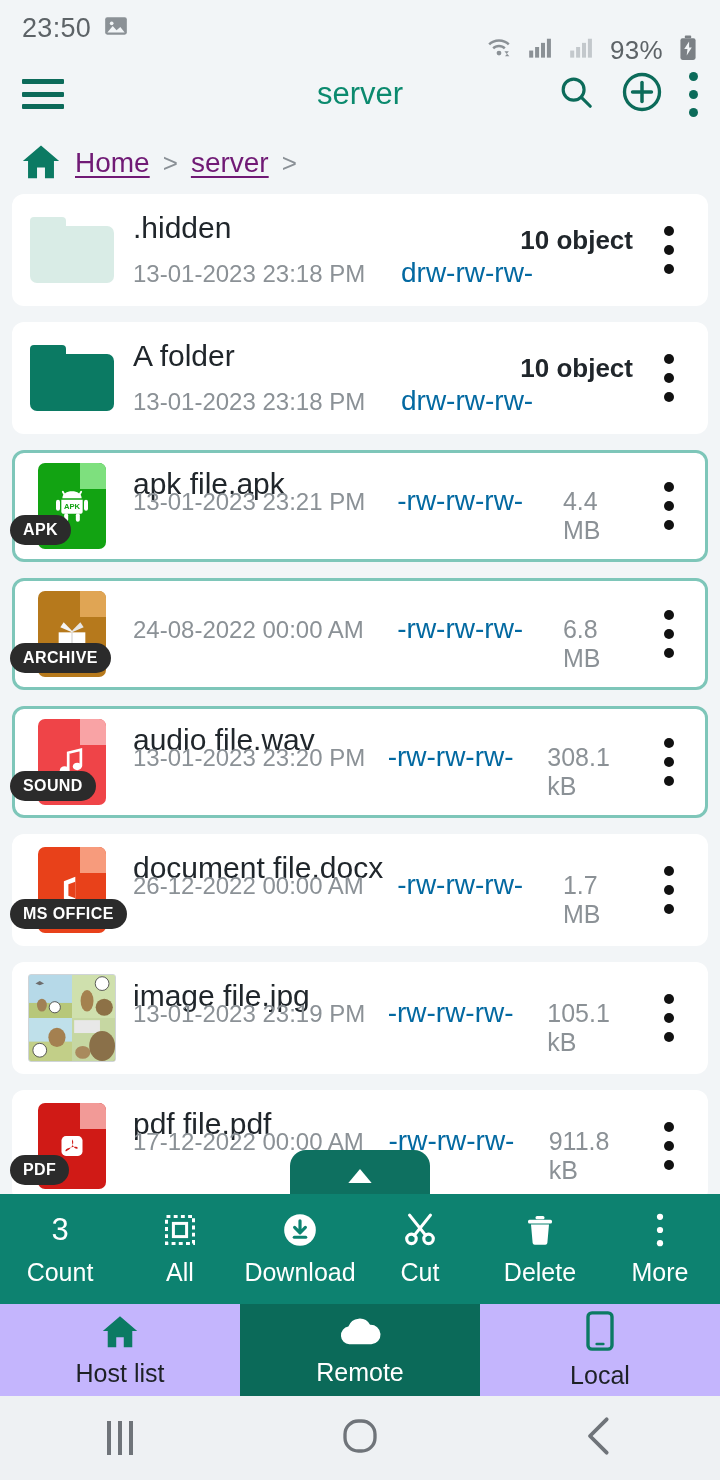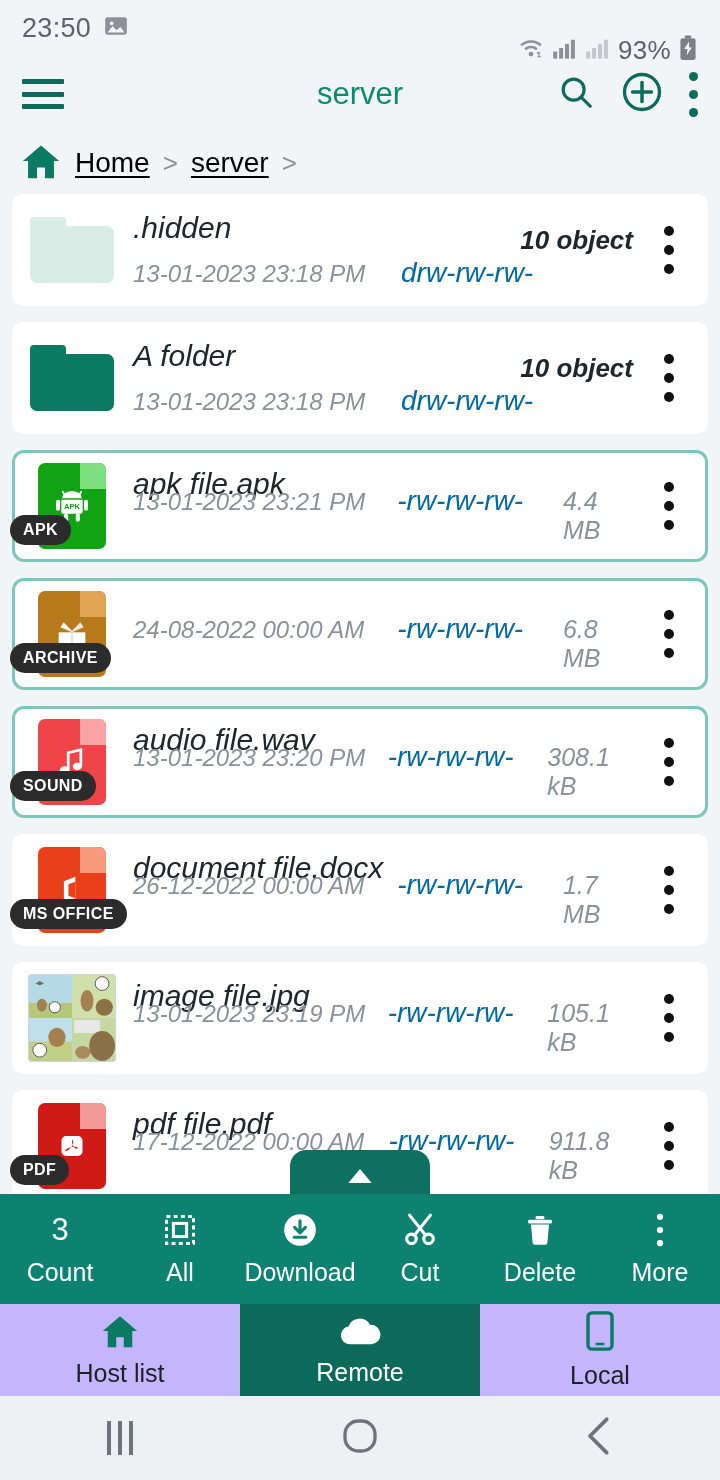--- a/index.html
+++ b/index.html
@@ -11,59 +11,59 @@
   }
   .phone { position: relative; width: 720px; height: 1480px; background: #f2f5f7; }
 
   
   .statusbar {
     height: 56px; display: flex; align-items: center;
     padding: 0 22px; color: #6f7479;
   }
   .sb-time { font-size: 27px; letter-spacing: .3px; color: #5d6367; }
   .sb-left { display: flex; align-items: center; gap: 12px; }
-  .sb-right { margin-left: auto; display: flex; align-items: center; gap: 7px; margin-top: 44px; }
+  .sb-right { margin-left: auto; display: flex; gap: 15px; margin-top: 44px; }
   .sb-batt-txt { font-size: 26px; color: #5d6367; letter-spacing: .3px; }
 
   
   .appbar {
     height: 76px; display: flex; align-items: center; padding: 0 22px;
   }
   .hamburger { width: 42px; height: 30px; display: flex; flex-direction: column;
     justify-content: space-between; cursor: pointer; }
   .hamburger i { display: block; height: 5px; background: #0c6b5a; border-radius: 1px; }
   .app-title {
     position: absolute; left: 0; right: 0; text-align: center;
     font-size: 31px; color: #0b8a6e; font-weight: 400; pointer-events: none;
   }
   .appbar-actions { margin-left: auto; display: flex; align-items: center; gap: 26px; }
 
   
   .crumbs {
     height: 62px; display: flex; align-items: center; padding: 0 20px; gap: 13px;
   }
   .crumb-link {
-    font-size: 28px; color: #000000; text-decoration: underline;
+    font-size: 28px; color: #701a75; text-decoration: underline;
     text-underline-offset: 4px; cursor: pointer;
   }
   .crumb-sep { font-size: 26px; color: #8a9096; }
 
   
   .list { padding: 0 12px; }
   .row {
     position: relative; background: #ffffff; border-radius: 12px;
     height: 112px; margin-bottom: 16px; display: flex; align-items: center;
     border: 3px solid transparent; padding-right: 8px;
   }
   .row.selected { border-color: #7ec6b9; }
   .row-icon {
     width: 94px; min-width: 94px; height: 88px; margin-left: 10px;
     position: relative; display: flex; align-items: center; justify-content: center;
   }
-  .row-main { flex: 1; min-width: 0; padding-left: 14px; position: relative; height: 100%; font-style: italic; }
+  .row-main { flex: 1; min-width: 0; padding-left: 14px; position: relative; height: 100%; }
   .fname {
     position: absolute; top: 14px; left: 14px;
     font-size: 30px; color: #20262b; white-space: nowrap;
   }
   .meta { position: absolute; bottom: 14px; left: 14px; right: 0; display: flex; align-items: baseline; }
   .mdate { font-size: 24px; color: #8b9196; width: 268px; }
   .mperm { font-size: 28px; color: #0369a1; width: 168px; }
   .msize { font-size: 25px; color: #8b9196; }
   .rcount {
     position: absolute; top: 28px; right: 8px;

